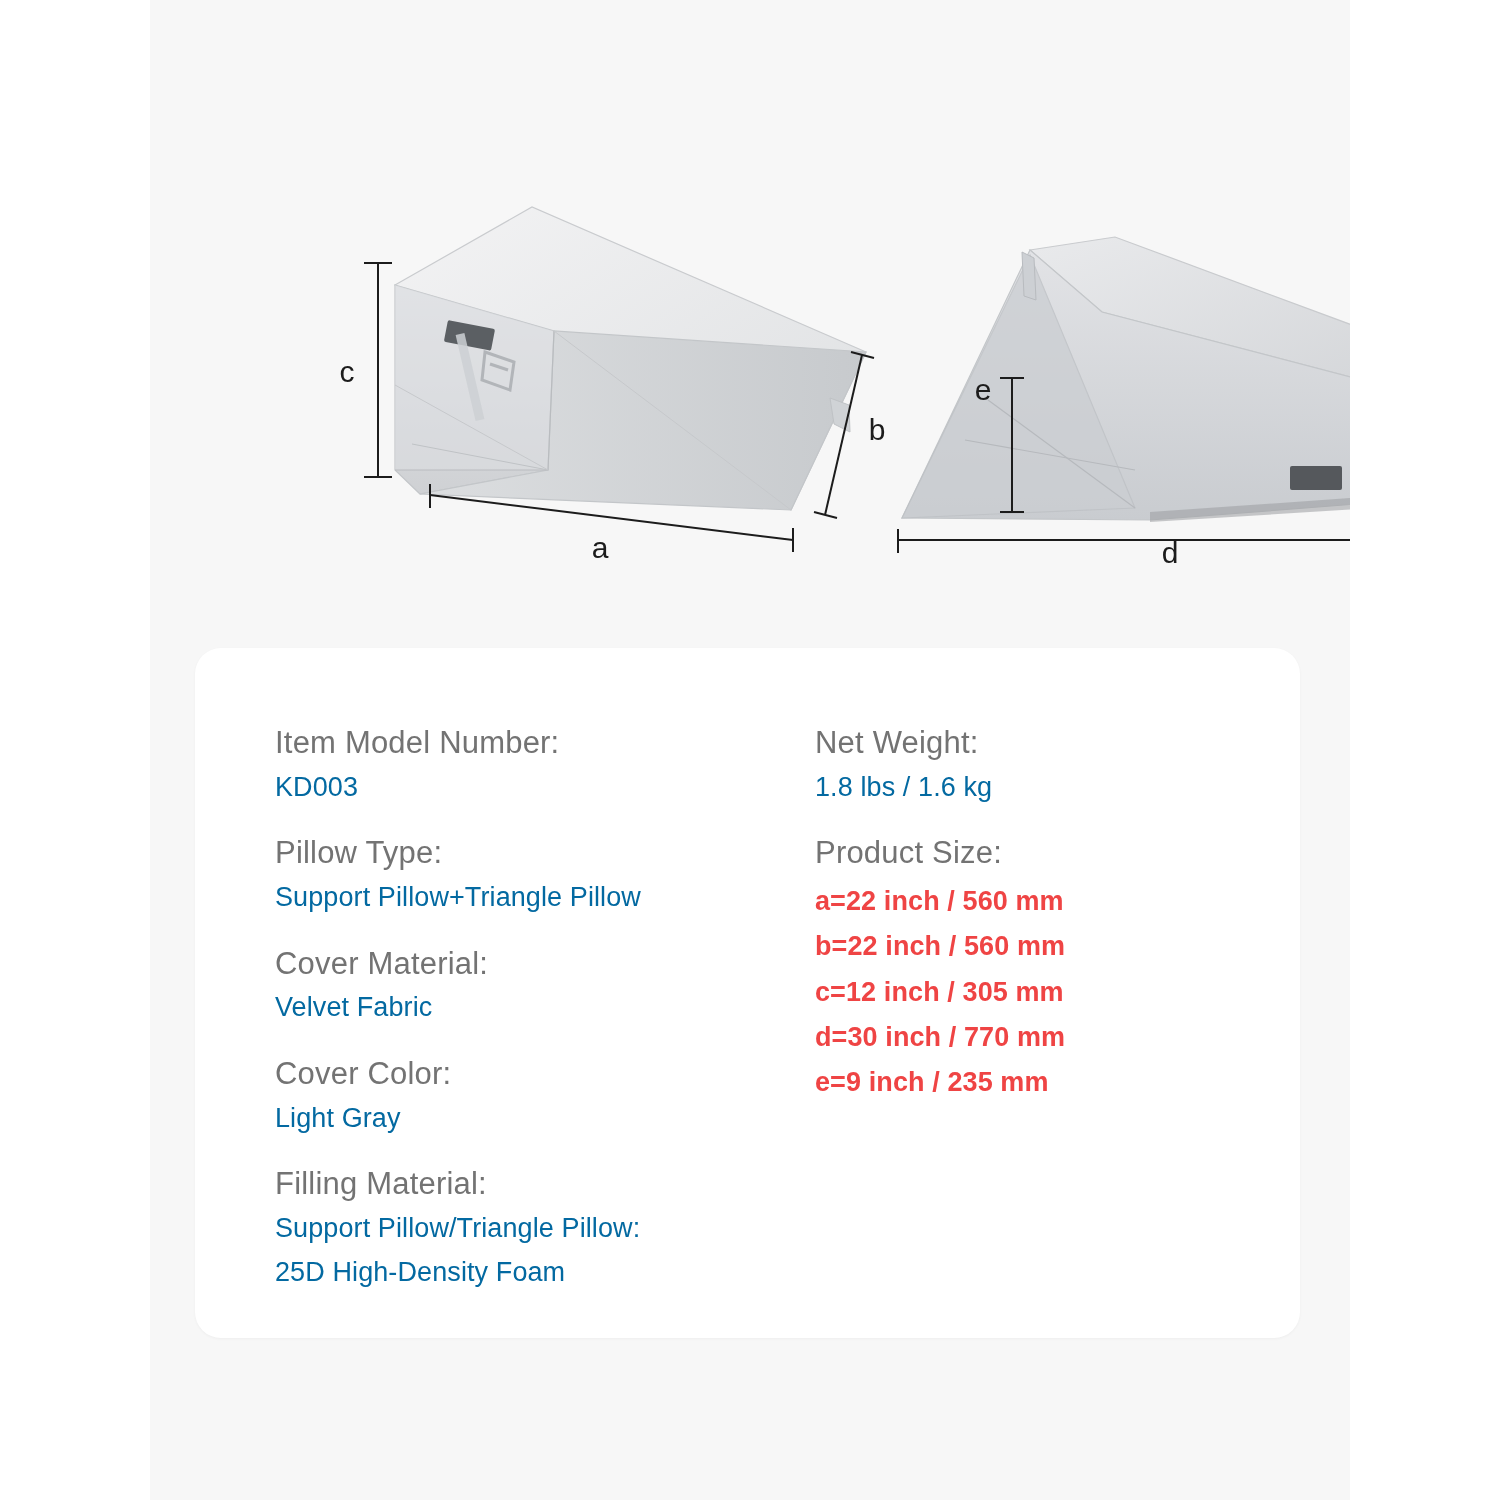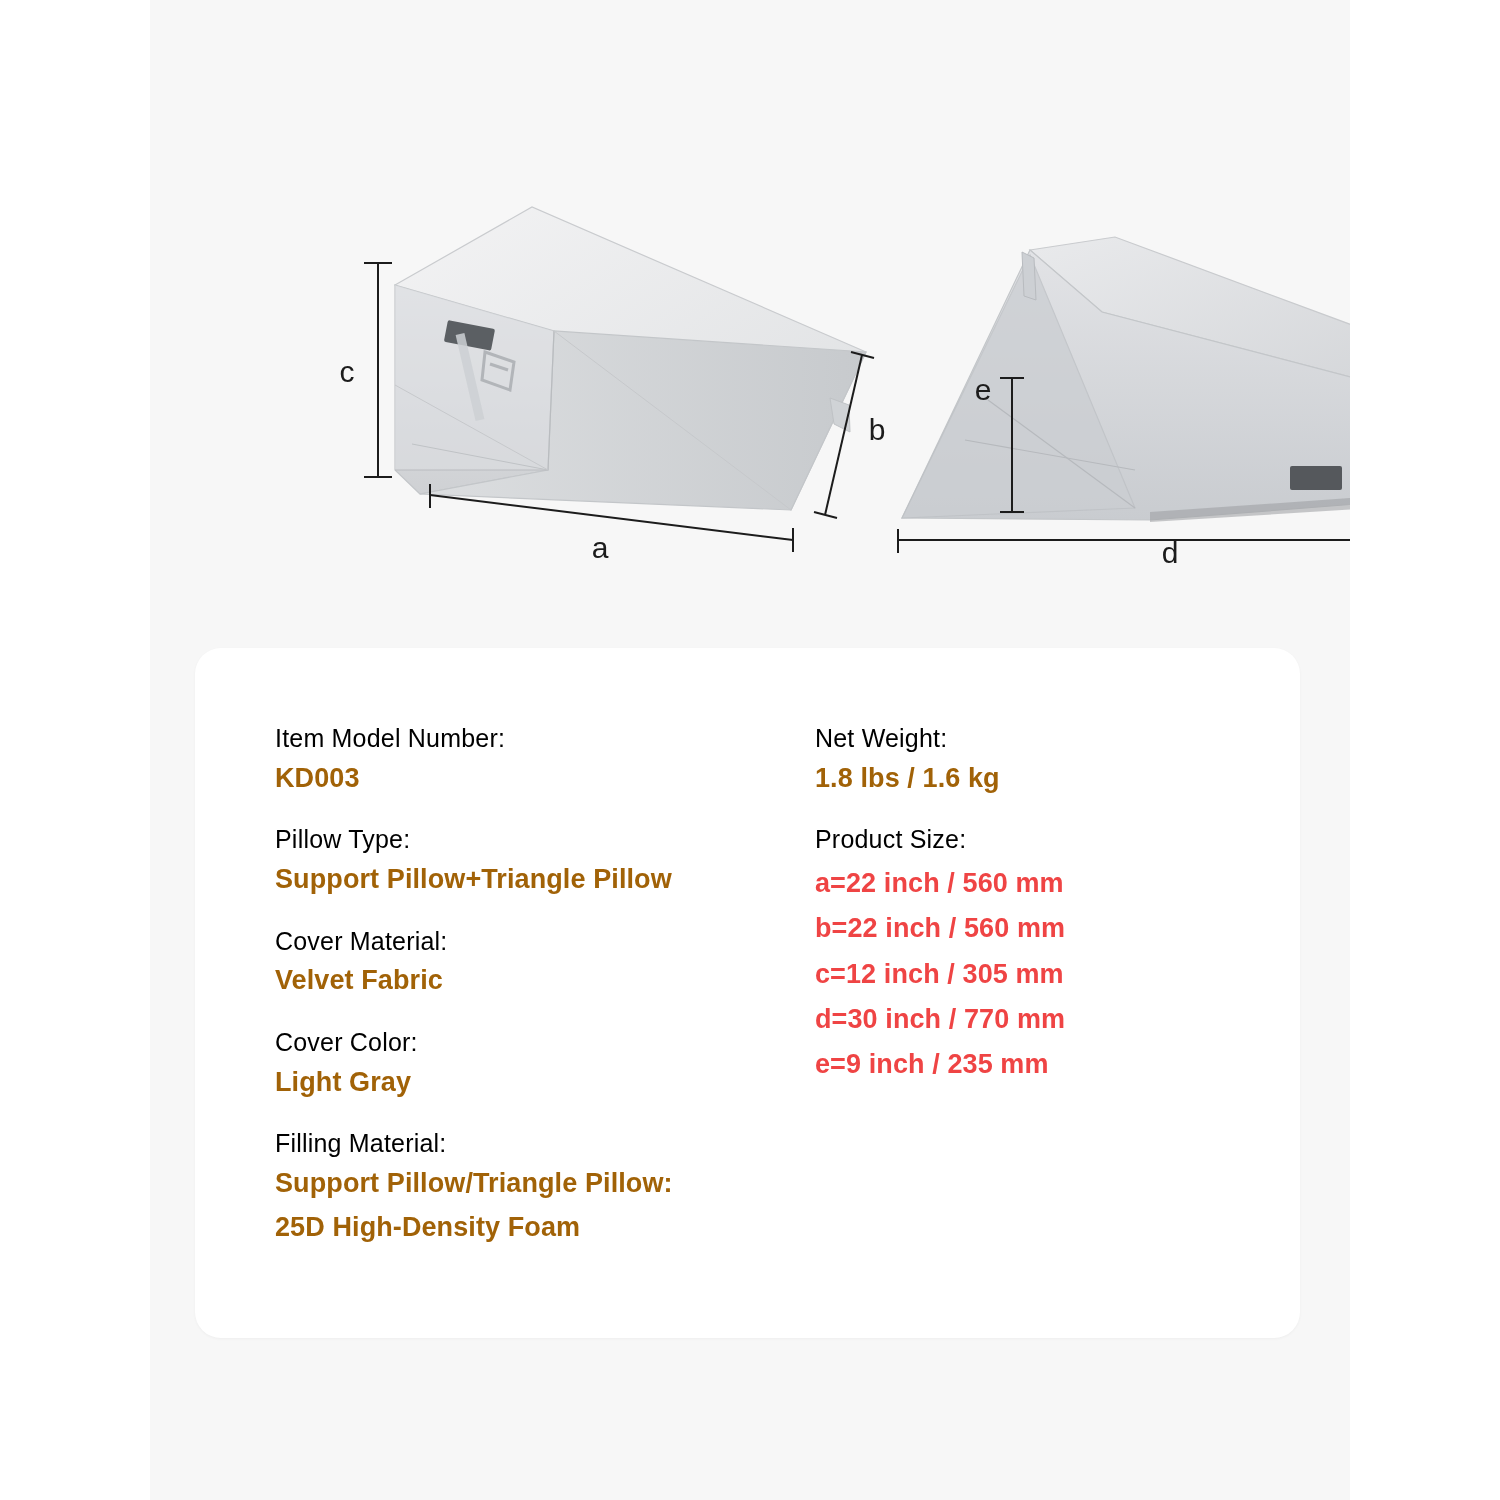--- a/index.html
+++ b/index.html
@@ -87,29 +87,29 @@
   }
   .col-right {
     width: 485px;
     padding: 72px 0 0 0;
   }
 
   .spec-group {
     margin-bottom: 22px;
   }
   .spec-label {
-    font-size: 25px;
-    color: #000000;
+    font-size: 31px;
+    color: #737373;
     line-height: 1.5;
     letter-spacing: 0.2px;
   }
   .spec-value {
     font-size: 27px;
-    font-weight: bold;
-    color: #a16207;
+    font-weight: normal;
+    color: #0369a1;
     line-height: 1.55;
     letter-spacing: 0.1px;
   }
   .spec-value.small-gap { margin-top: 2px; }
 
   .dims-list {
     margin-top: 2px;
   }
   .dims-list div {
     font-size: 27px;

